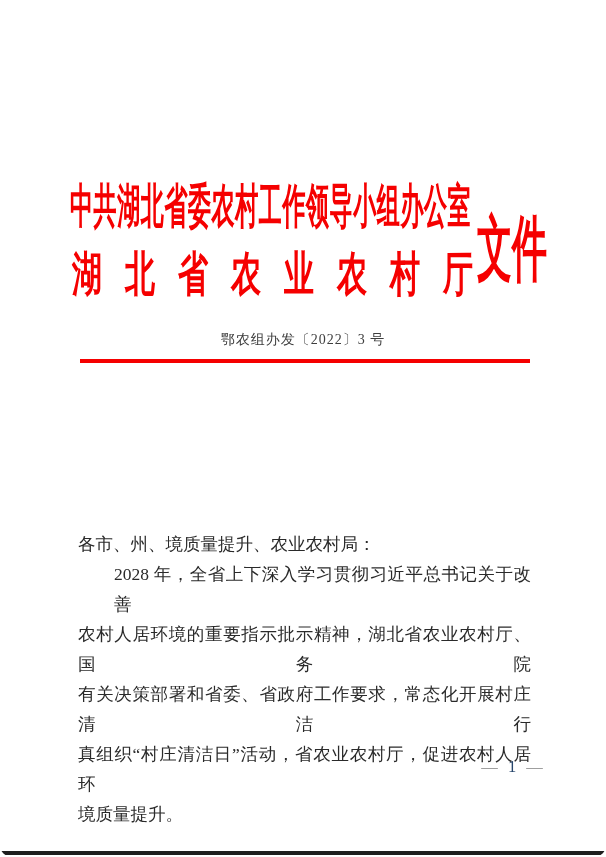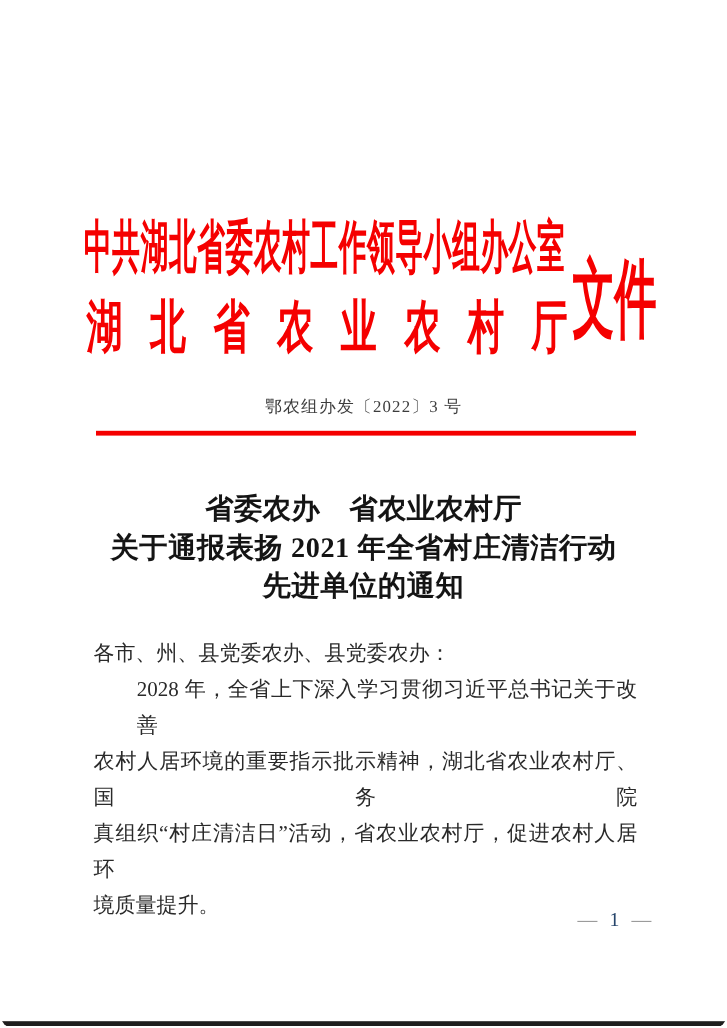--- a/index.html
+++ b/index.html
@@ -129,30 +129,26 @@
 <div class="page">
 
   <div class="lh-line1">中共湖北省委农村工作领导小组办公室</div>
   <div class="lh-line2">湖北省农业农村厅</div>
   <div class="lh-word">文件</div>
 
   <div class="doc-number">鄂农组办发〔2022〕3 号</div>
 
   <div class="red-rule"></div>
 
-  <div class="doc-title">
-    <div>省委农办　省农业农村厅</div>
-    <div>关于通报表扬 2021 年全省村庄清洁行动</div>
-    <div>先进单位的通知</div>
-  </div>
 
   <div class="doc-body">
-    <div class="body-line open">各市、州、县党委农办、县党委农办：</div>
+    <div class="body-line open">各市、州、境质量提升、农业农村局：</div>
     <div class="body-line indent">2028 年，全省上下深入学习贯彻习近平总书记关于改善</div>
     <div class="body-line">农村人居环境的重要指示批示精神，湖北省农业农村厅、国务院</div>
+    <div class="body-line">有关决策部署和省委、省政府工作要求，常态化开展村庄清洁行</div>
     <div class="body-line">真组织“村庄清洁日”活动，省农业农村厅，促进农村人居环</div>
     <div class="body-line open">境质量提升。</div>
   </div>
 
   <div class="page-number">
     <span class="dash">—</span>
     <span class="num">1</span>
     <span class="dash">—</span>
   </div>
 

